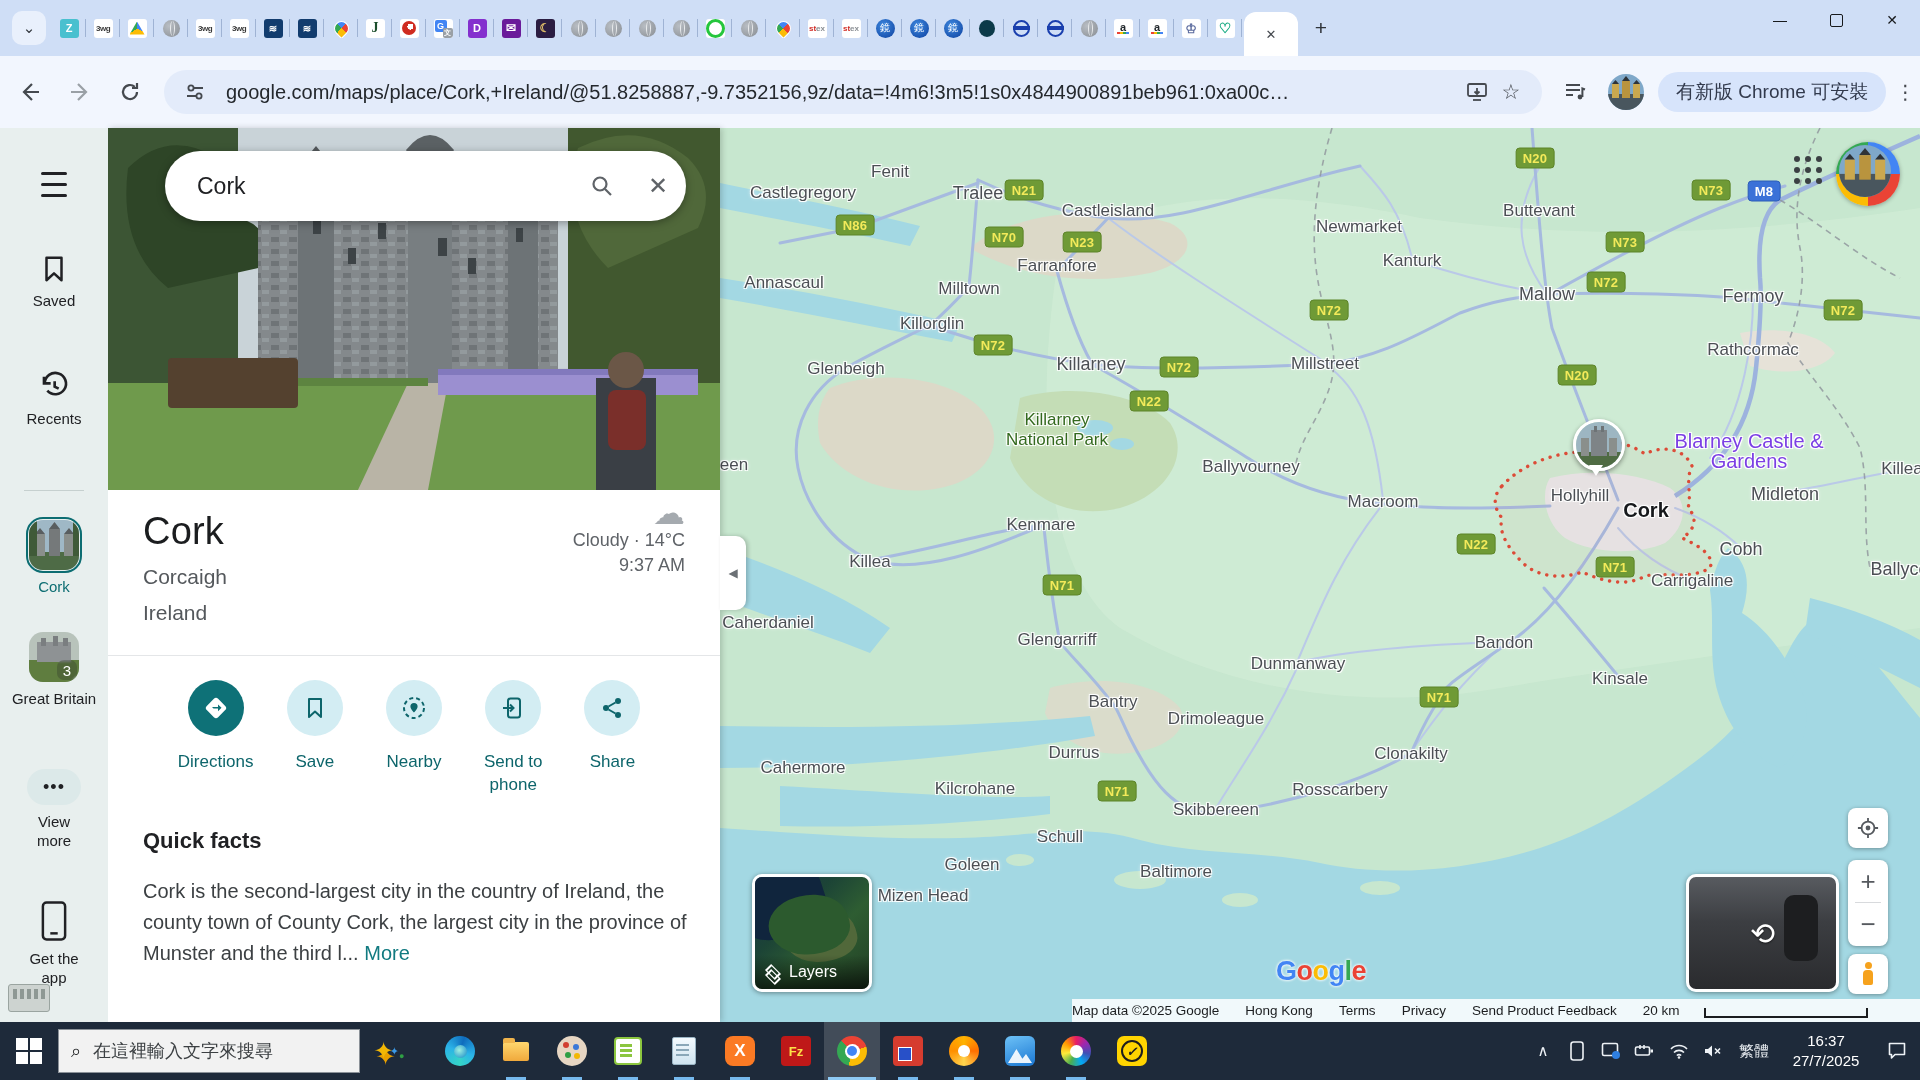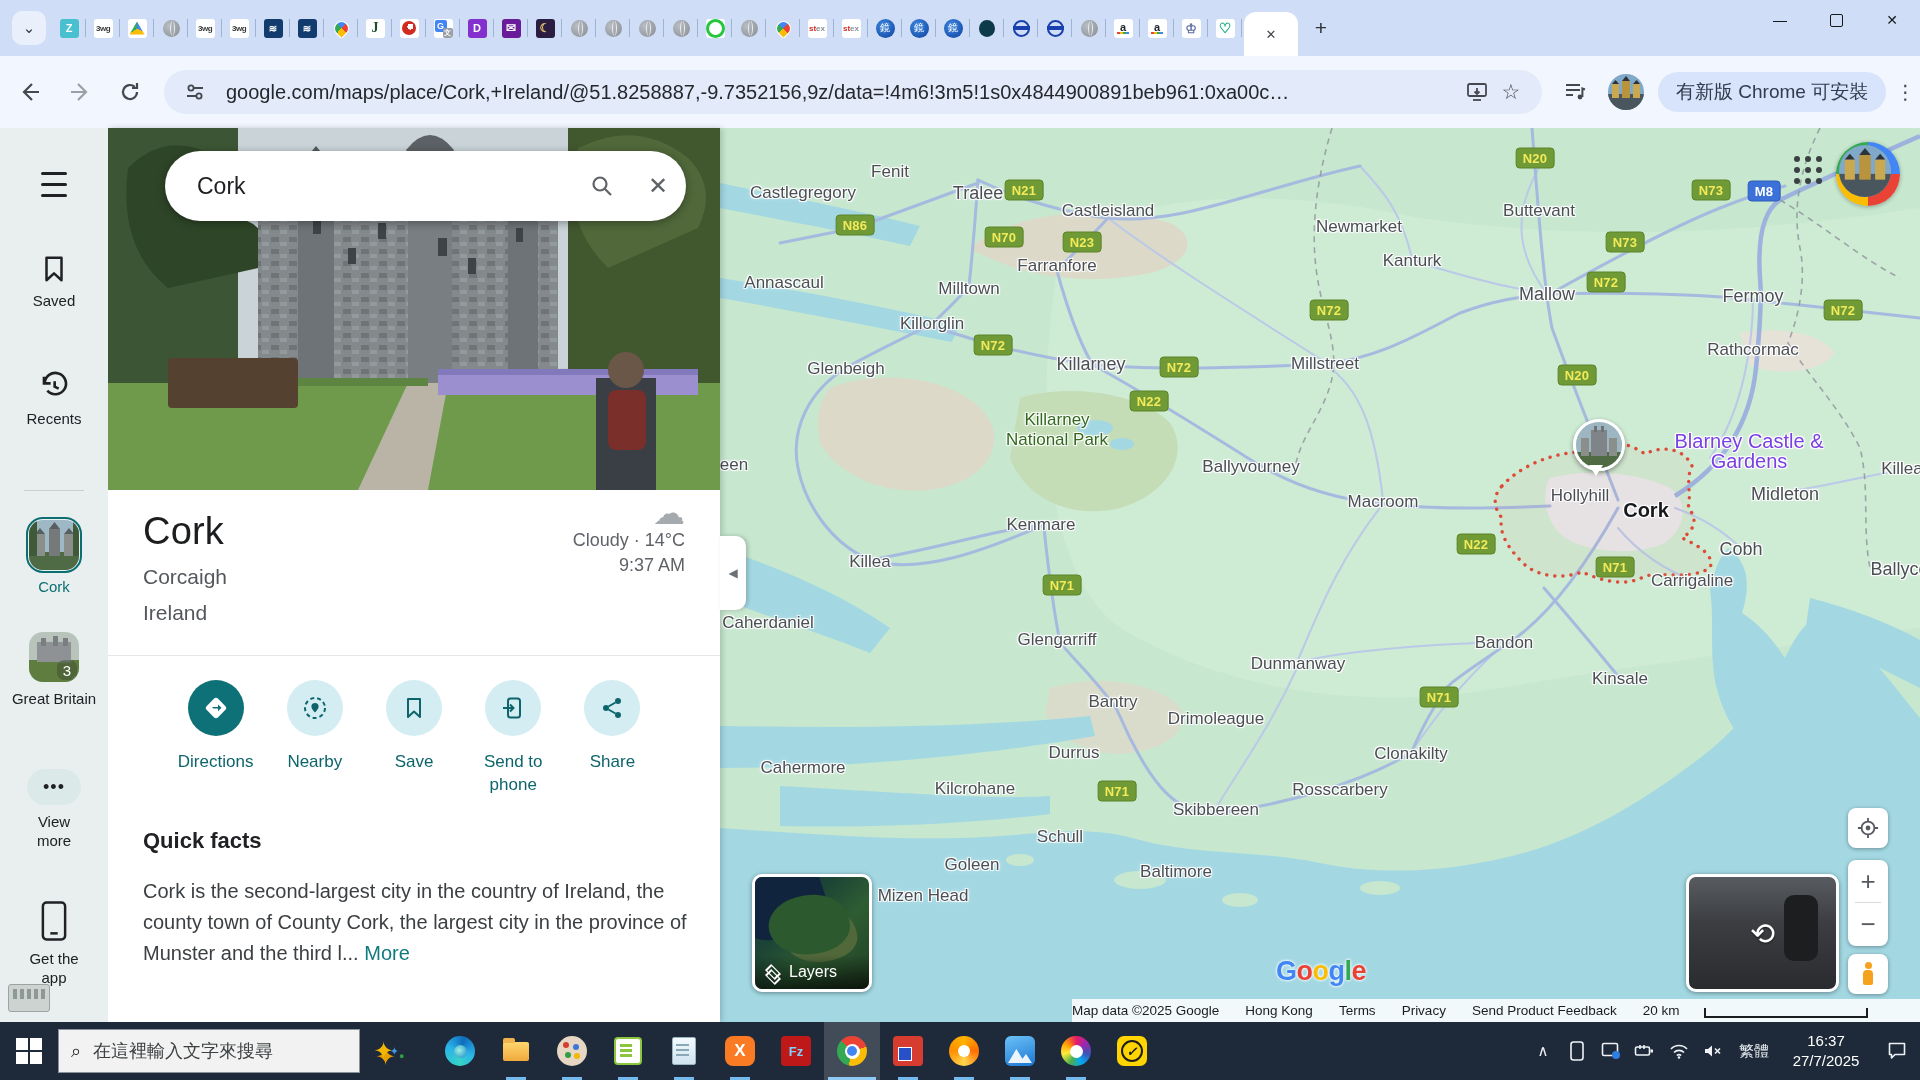--- a/index.html
+++ b/index.html
@@ -158,21 +158,21 @@
   .ai-explorer i::before{content:"";position:absolute;left:0;top:-4px;width:12px;height:5px;border-radius:2px 2px 0 0;background:#f0b44c;}
   .ai-paint,.ai-paint3d{border-radius:50%;background:#e7d6c3;position:relative;}
   .ai-paint::after{content:"";position:absolute;left:6px;top:6px;width:6px;height:6px;border-radius:50%;background:#d23f31;box-shadow:10px 2px 0 #3b78d8,2px 10px 0 #2f9e44,11px 11px 0 #f2b705;}
   .ai-paint3d{background:conic-gradient(#e91e63,#9c27b0,#3f51b5,#03a9f4,#4caf50,#ffeb3b,#ff9800,#e91e63);}
   .ai-paint3d i{width:13px;height:13px;border-radius:50%;background:#fff;}
   .ai-notepadpp{background:#fff;border:2.5px solid #8cc63f;border-radius:4px;position:relative;width:24px;height:24px;}
   .ai-notepadpp::after{content:"";position:absolute;left:4px;top:5px;width:12px;height:2.5px;background:#8cc63f;box-shadow:0 5px 0 #8cc63f,0 10px 0 #8cc63f;}
   .ai-notepad{background:linear-gradient(#f4fafe,#cfe3ef);border:1.5px solid #9ab4c4;border-radius:2px;position:relative;width:22px;height:26px;}
   .ai-notepad::after{content:"";position:absolute;left:3px;top:6px;width:13px;height:2px;background:#8aa7b8;box-shadow:0 5px 0 #8aa7b8,0 10px 0 #8aa7b8;}
   .ai-xampp{border-radius:8px;background:#fb7a24;color:#fff;font-size:17px;}
-  .ai-filezilla{border-radius:4px;background:#bf1818;color:#7dd3fc;font-size:13px;}
+  .ai-filezilla{border-radius:4px;background:#bf1818;color:#fde047;font-size:13px;}
   .ai-chrome{border-radius:50%;background:conic-gradient(from -45deg,#ea4335 0 33%,#fbbc05 0 66%,#34a853 0);position:relative;}
   .ai-chrome i{width:15px;height:15px;border-radius:50%;background:#fff;display:flex;align-items:center;justify-content:center;}
   .ai-chrome i::after{content:"";width:10px;height:10px;border-radius:50%;background:#4285f4;}
   .ai-redblue{border-radius:4px;background:#d63c2f;position:relative;}
   .ai-redblue i{position:absolute;left:5px;bottom:5px;width:12px;height:12px;background:#2850c8;border:1.5px solid #fff;}
   .ai-orangering{border-radius:50%;background:conic-gradient(#ffb300,#ff6f00,#ffd54f,#ff8f00,#ffb300);position:relative;}
   .ai-orangering i{width:12px;height:12px;border-radius:50%;background:#fff;}
   .ai-photos{border-radius:6px;background:linear-gradient(160deg,#6ec2f7,#1976d2);position:relative;overflow:hidden;}
   .ai-photos i{position:absolute;left:3px;bottom:3px;width:24px;height:14px;background:#fff;clip-path:polygon(0 100%,35% 0,60% 70%,75% 35%,100% 100%);opacity:.9;}
   .ai-tick{border-radius:7px;background:#ffd400;color:#1d1d1d;position:relative;}
@@ -552,34 +552,34 @@
           <span class="acirc primary">
               <svg width="26" height="26" viewBox="0 0 26 26">
                 <rect x="5" y="5" width="16" height="16" rx="3" transform="rotate(45 13 13)" fill="#fff"></rect>
                 <path d="M9 14 h6 v-2.6 l3.5 3.4 -3.5 3.4 V15.6 h-4.5 z" transform="translate(0,-2)" fill="#0e7177"></path>
               </svg>
             </span>
           <span class="alabel">Directions</span>
         </div>
         <div class="action">
           <span class="acirc">
+              <svg width="24" height="24" viewBox="0 0 24 24">
+                <path d="M6 3 H18 V21 L12 15.5 L6 21 Z" stroke="#0d656b" stroke-width="2" fill="none" stroke-linejoin="round"></path>
+              </svg>
+            </span>
+          <span class="alabel">Save</span>
+        </div>
+        <div class="action">
+          <span class="acirc">
               <svg width="26" height="26" viewBox="0 0 26 26">
                 <circle cx="13" cy="13" r="10" stroke="#0d656b" stroke-width="2" fill="none" stroke-dasharray="4 3"></circle>
                 <path d="M13 8 a3.6 3.6 0 0 1 3.6 3.6 c0 2.7 -3.6 6 -3.6 6 s-3.6 -3.3 -3.6 -6 A3.6 3.6 0 0 1 13 8 Z" fill="#0d656b"></path>
               </svg>
             </span>
           <span class="alabel">Nearby</span>
-        </div>
-        <div class="action">
-          <span class="acirc">
-              <svg width="24" height="24" viewBox="0 0 24 24">
-                <path d="M6 3 H18 V21 L12 15.5 L6 21 Z" stroke="#0d656b" stroke-width="2" fill="none" stroke-linejoin="round"></path>
-              </svg>
-            </span>
-          <span class="alabel">Save</span>
         </div>
         <div class="action">
           <span class="acirc">
               <svg width="24" height="24" viewBox="0 0 24 24">
                 <rect x="7" y="2.5" width="12" height="19" rx="2.5" stroke="#0d656b" stroke-width="2" fill="none"></rect>
                 <path d="M2 12 H12 M9 8.5 L12.5 12 L9 15.5" stroke="#0d656b" stroke-width="2" fill="none"></path>
               </svg>
             </span>
           <span class="alabel">Send to phone</span>
         </div>

